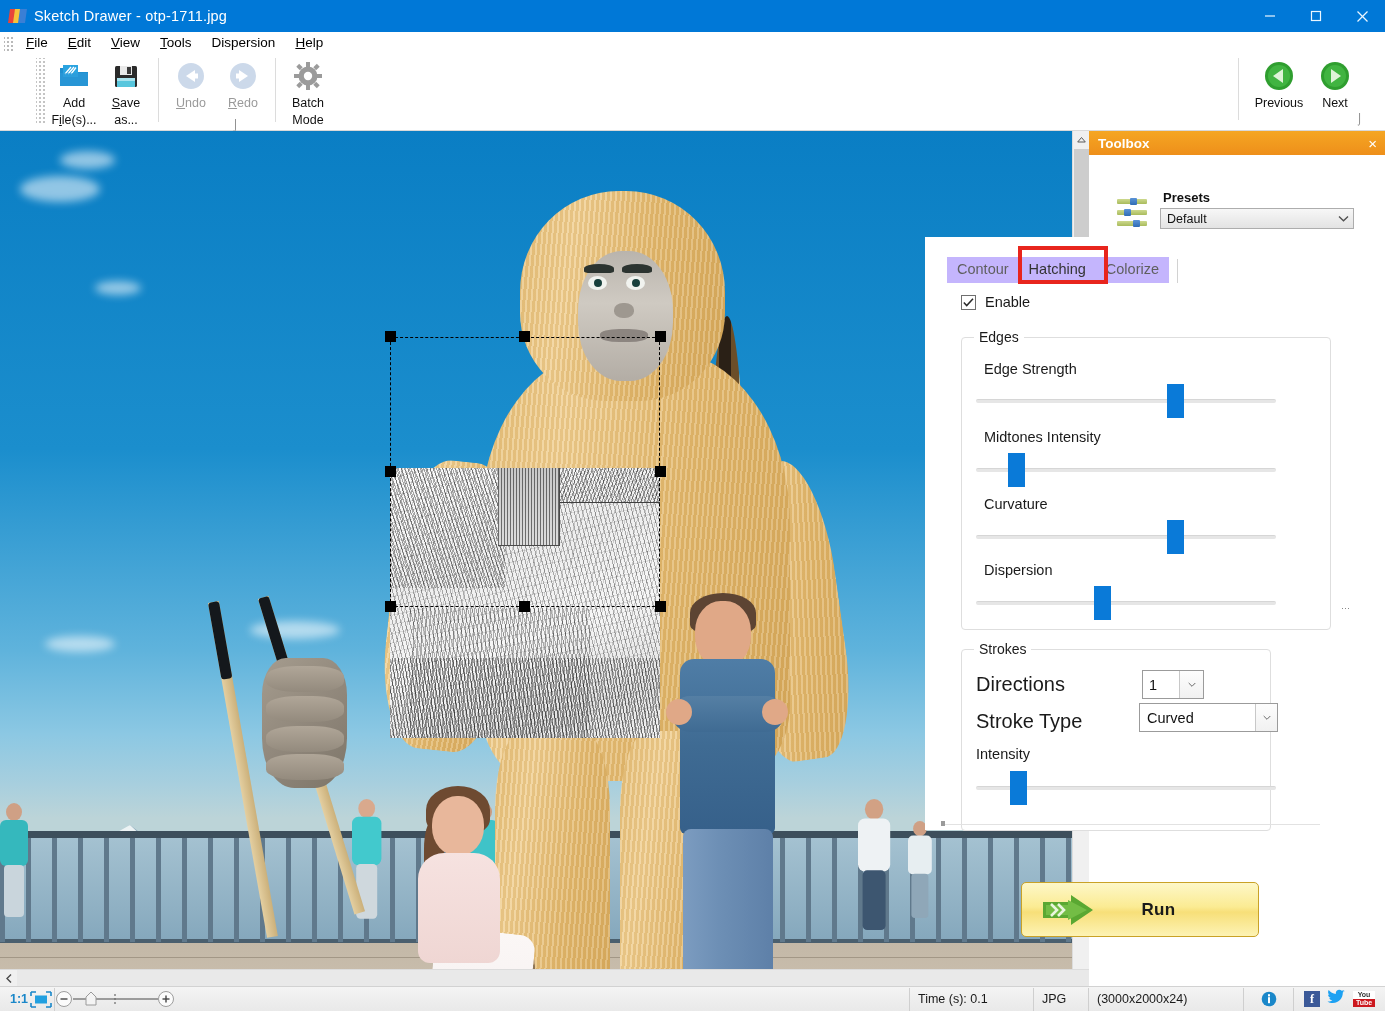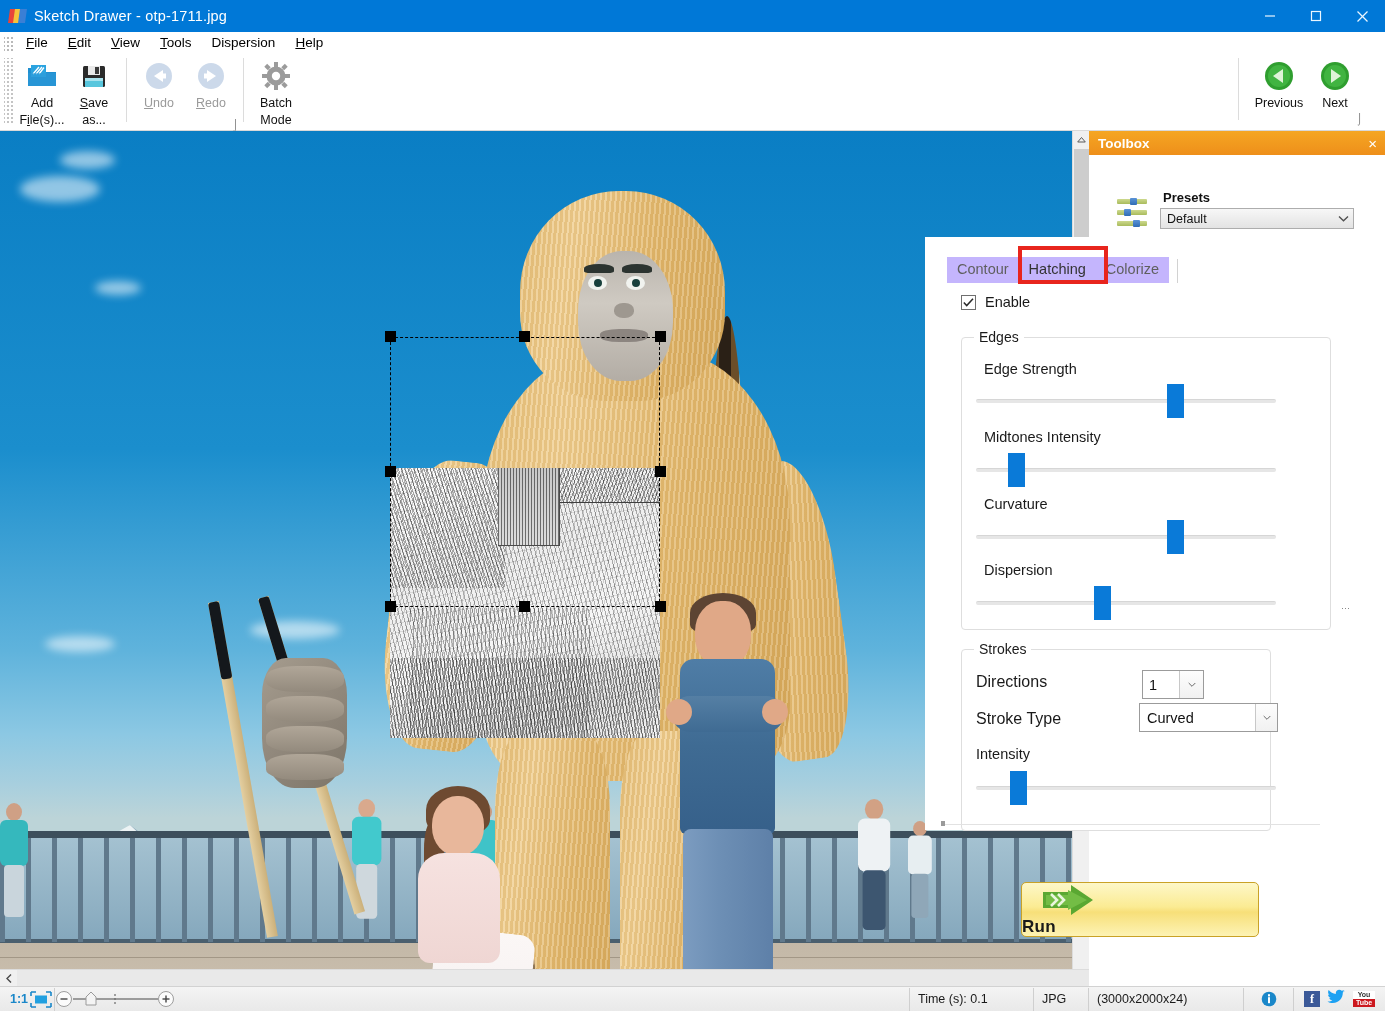--- a/index.html
+++ b/index.html
@@ -47,21 +47,21 @@
   }
   .menu-item {
     font-size:13.5px; color:#000; padding:2px 10px 3px 10px; white-space:nowrap;
   }
   .menu-item u { text-decoration:underline; }
 
   
   #toolbar {
     position:absolute; left:0; top:54px; width:1385px; height:77px;
     background:#ffffff; border-bottom:1px solid #d9d9d9;
-    display:flex; align-items:flex-start;
+    display:flex; align-items:flex-start;padding-left:32px;
   }
   #tb-grip {
     width:10px; height:66px; margin:4px 2px 0 4px;
     background-image:radial-gradient(circle, #c4c4c4 1px, transparent 1.2px);
     background-size:4px 4px; background-position:2px 2px;
   }
   .tbtn {
     width:52px; min-height:74px; padding-top:4px;
     display:flex; flex-direction:column; align-items:center;
     font-size:12.5px; color:#111; line-height:15px; text-align:center;
@@ -339,21 +339,21 @@
 
   .slider-label { position:absolute; font-size:14.5px; color:#1a1a1a; }
   .slider-track {
     position:absolute; height:4px; border-radius:2px;
     background:#e6e6e6; border-top:1px solid #d6d6d6;
   }
   .slider-thumb {
     position:absolute; width:17px; height:34px; background:#0a7ad8;
   }
 
-  .field-label { position:absolute; font-size:16px; color:#1a1a1a; }
+  .field-label { position:absolute; font-size:20px; color:#1a1a1a; }
   #dir-combo {
     position:absolute; left:1142px; top:670px; width:62px; height:29px;
     border:1px solid #9b9b9b; background:#fff; display:flex; align-items:center;
   }
   #dir-combo .val { font-size:14.5px; color:#111; margin-left:6px; }
   #dir-combo .arw {
     margin-left:auto; width:24px; height:27px; border-left:1px solid #c8c8c8;
     display:flex; align-items:center; justify-content:center;
     background:linear-gradient(180deg,#fdfdfd,#f1f1f1);
   }
@@ -370,21 +370,21 @@
 
   #sep-line { position:absolute; left:945px; top:824px; width:375px; height:1px; background:#e2e2e2; }
   #sep-dot { position:absolute; left:941px; top:821px; width:4px; height:5px; background:#9a9a9a; }
   #grip-dot1 { position:absolute; left:1341px; top:607px; width:9px; height:3px;
     background-image:radial-gradient(circle,#888 .8px,transparent 1px); background-size:3px 3px; }
 
   #run-btn {
     position:absolute; left:1021px; top:882px; width:238px; height:55px;
     border:1px solid #c9a227; border-radius:5px;
     background:linear-gradient(180deg,#fdf7c8,#fbeb93 45%,#f7df79 55%,#fdf3b4);
-    display:flex; align-items:flex-start;flex-direction:column;
+    display:flex; align-items:center;
   }
   #run-arrow { margin-left:19px; width:58px; height:34px; flex:0 0 auto; }
   #run-label {
     flex:1; text-align:center; font-size:17px; font-weight:bold; color:#1a1a1a;
     letter-spacing:.3px; margin-right:40px;
   }
 
   
   #statusbar {
     position:absolute; left:0; top:986px; width:1385px; height:25px;

